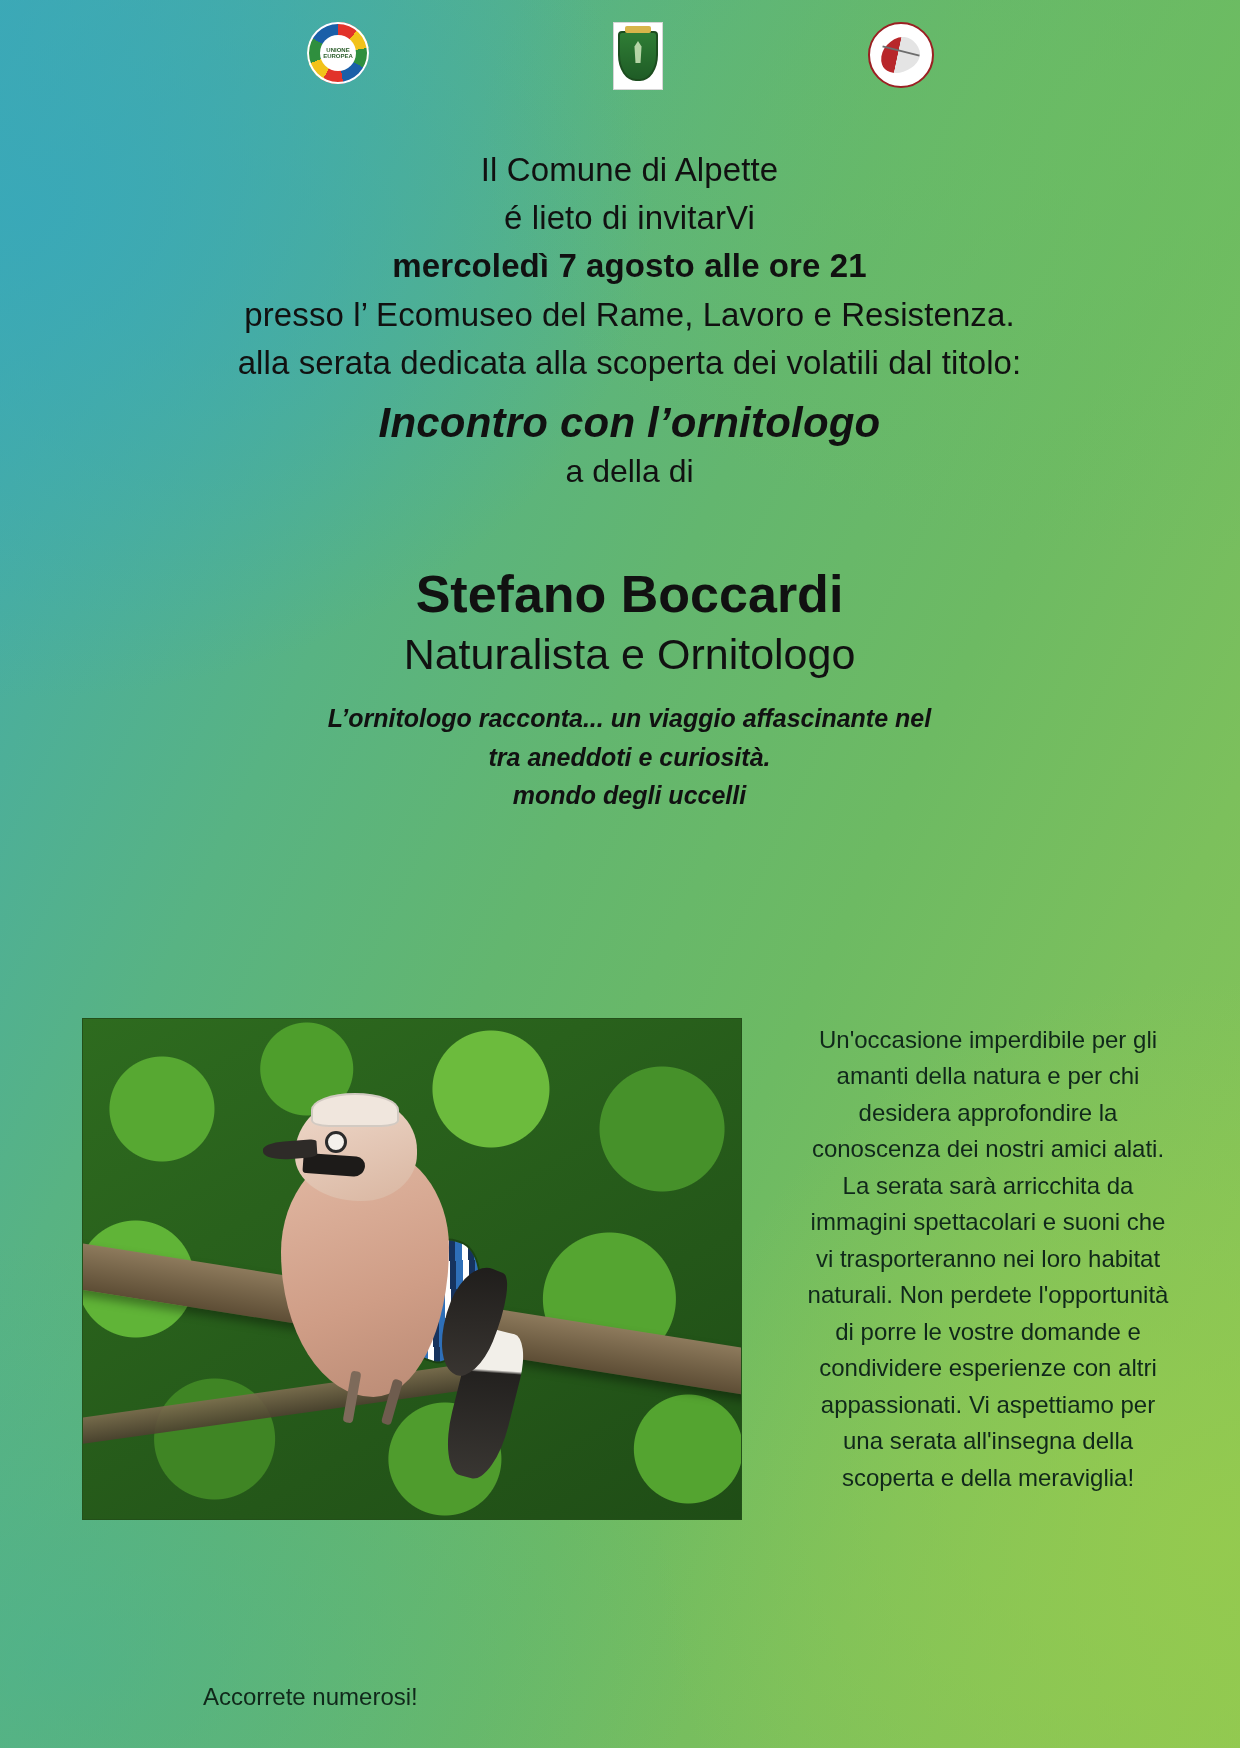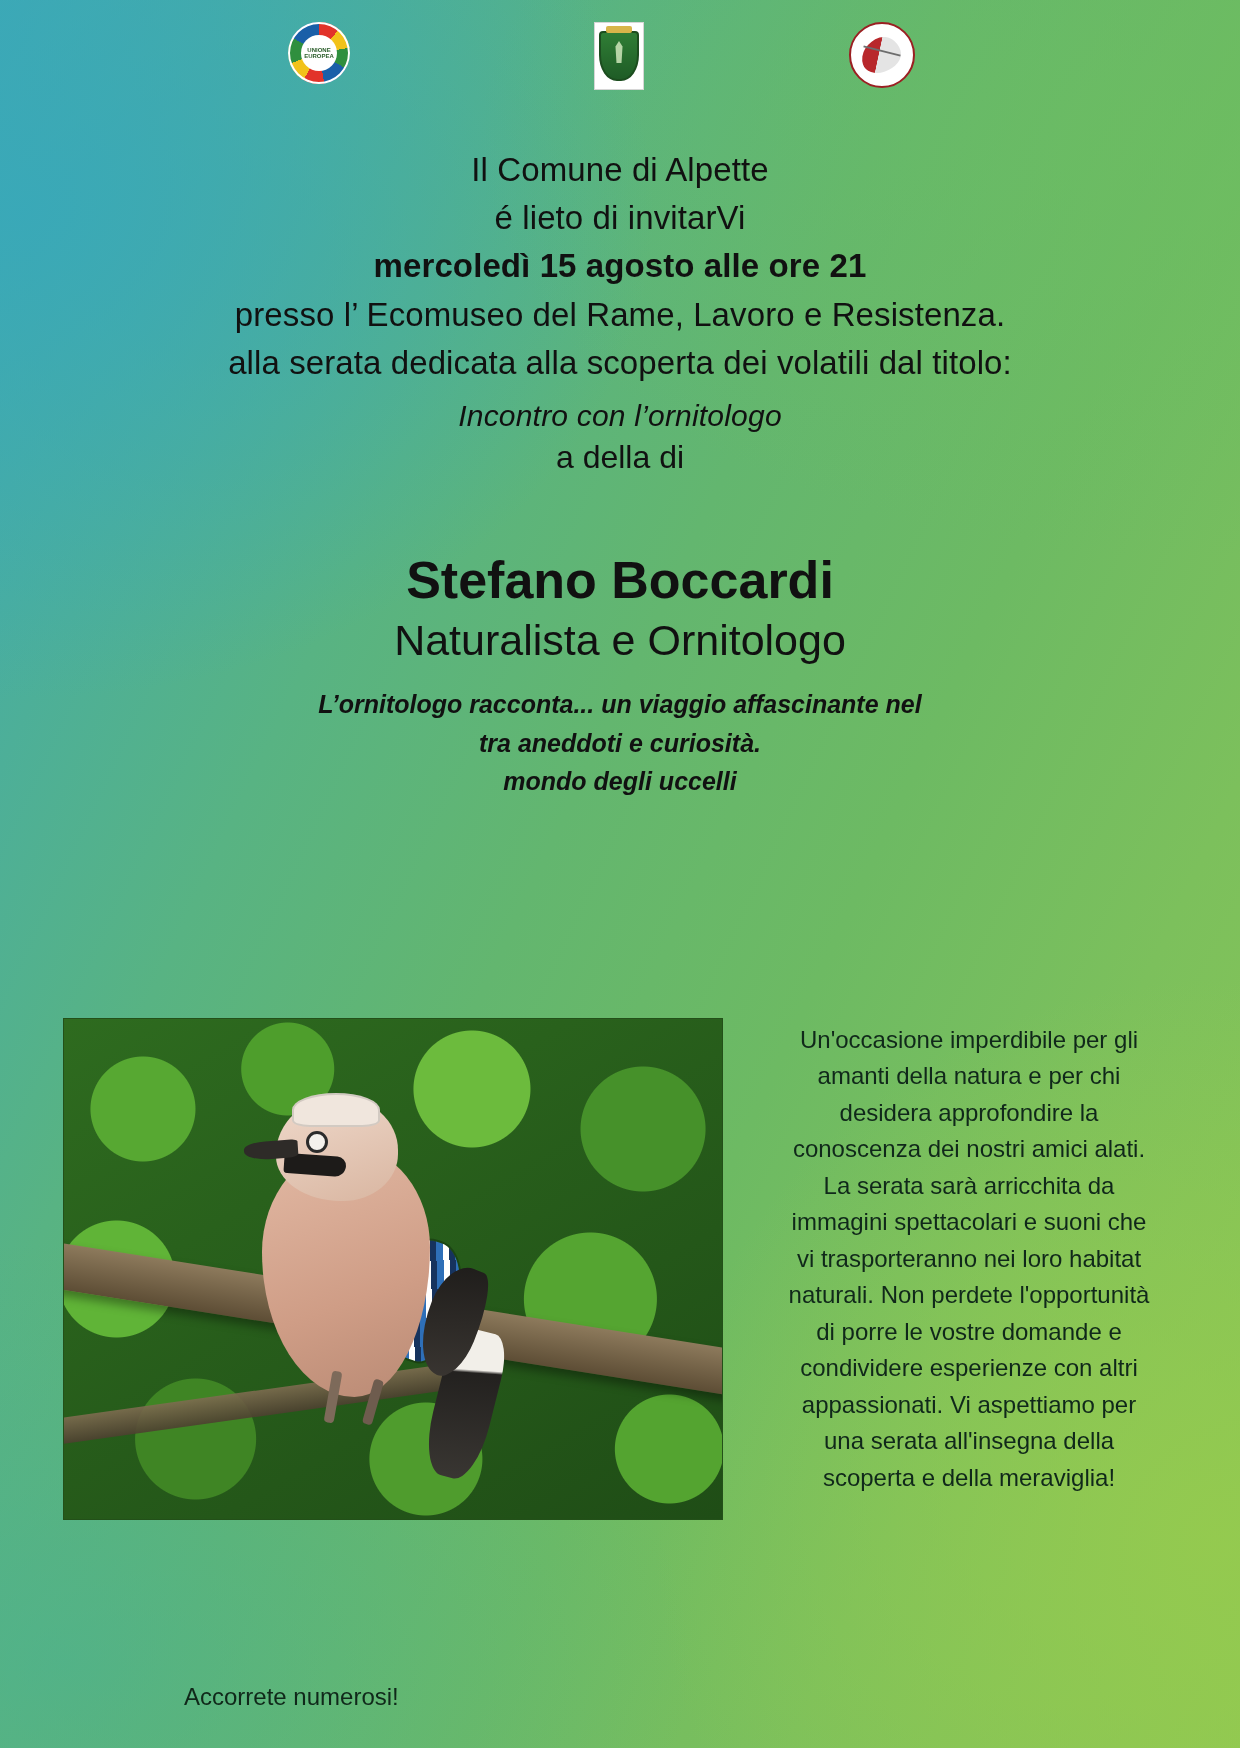--- a/index.html
+++ b/index.html
@@ -21,20 +21,21 @@
       linear-gradient(115deg,
         #3fa9b4 0%,
         #4aae9e 14%,
         #58b383 30%,
         #63b66f 46%,
         #6dba63 62%,
         #7cc05c 78%,
         #86c457 92%,
         #8ec753 100%);
     overflow: hidden;
+    padding-left: 19px;
   }
   
   .poster::before {
     content: "";
     position: absolute;
     inset: 0;
     background:
       radial-gradient(ellipse 900px 700px at 2% 12%, rgba(56,168,186,0.85), rgba(56,168,186,0) 70%),
       radial-gradient(ellipse 800px 800px at 98% 88%, rgba(150,203,78,0.85), rgba(150,203,78,0) 70%),
       radial-gradient(ellipse 1000px 600px at 95% 8%, rgba(108,190,96,0.6), rgba(108,190,96,0) 70%),
@@ -172,22 +173,22 @@
   }
   .line {
     font-size: 33px;
     line-height: 1.46;
     letter-spacing: .1px;
   }
   .line.bold {
     font-weight: bold;
   }
   .title-main {
-    font-size: 30px;
-    font-weight: normal;
+    font-size: 42px;
+    font-weight: bold;
     font-style: italic;
     margin-top: 12px;
     margin-bottom: 6px;
     letter-spacing: .2px;
   }
   .a-cura {
     font-size: 32px;
     margin-top: 6px;
   }
   .speaker {
@@ -412,21 +413,21 @@
       </div>
       <div class="logo logo-assoc">
         <div class="feather"></div>
         <div class="stem"></div>
       </div>
     </div>
 
     <div class="head-block">
       <div class="line">Il Comune di Alpette</div>
       <div class="line">é lieto di invitarVi</div>
-      <div class="line bold">mercoledì 15 agosto alle ore 21</div>
+      <div class="line bold">mercoledì 7 agosto alle ore 21</div>
       <div class="line">presso l’ Ecomuseo del Rame, Lavoro e Resistenza.</div>
       <div class="line">alla serata dedicata alla scoperta dei volatili dal titolo:</div>
 
       <div class="title-main">Incontro con l’ornitologo</div>
       <div class="a-cura">a della di</div>
 
       <div class="speaker">Stefano Boccardi</div>
       <div class="speaker-role">Naturalista e Ornitologo</div>
 
       <div class="tagline">

